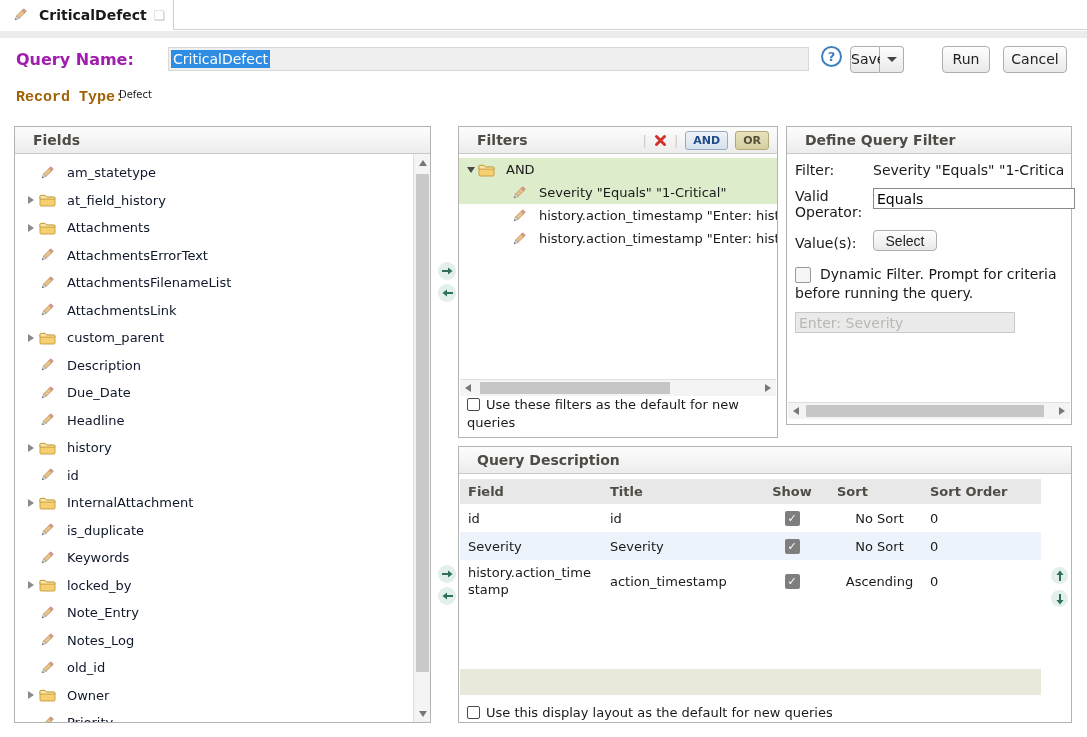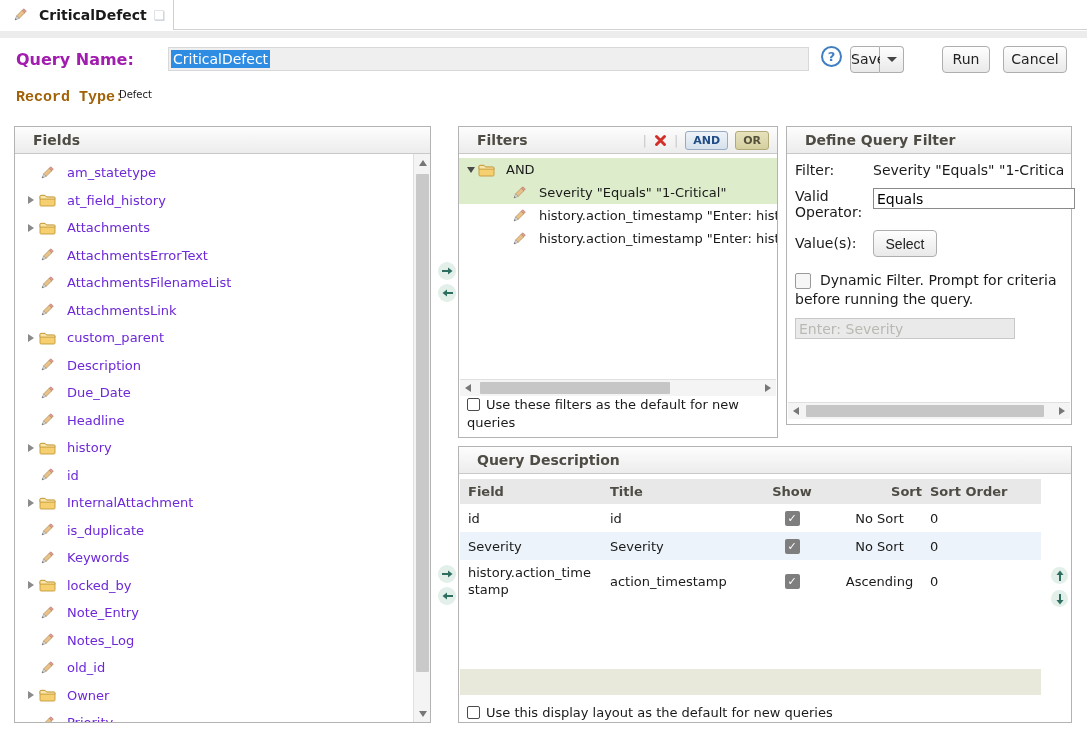--- a/index.html
+++ b/index.html
@@ -35,21 +35,21 @@
   .rt-value { position:absolute; left:119px; top:89px; font-size:10px; color:#1a1a1a; }
 
   
   .panel { position:absolute; background:#fff; border:1px solid #b3b3b3; }
   .panel-header { height:27px; background:linear-gradient(#fdfdfd,#ececec); border-bottom:1px solid #c9c9c9;
                   display:flex; align-items:center; padding:0 8px 0 18px; font-size:14px; font-weight:bold; color:#4e4c44; }
 
   
   #fields-panel { left:14px; top:126px; width:417px; height:597px; }
   .fields-body { position:absolute; left:0; top:27px; right:17px; bottom:0; overflow:hidden; padding-top:5px; }
-  .tree-row { display:flex; align-items:center; height:27.5px; padding-left:13px; font-size:13px; color:#6d28d9; white-space:nowrap; }
+  .tree-row { display:flex; align-items:center; height:27.5px; padding-left:13px; font-size:13px; color:#0f172a; white-space:nowrap; }
   .tw { width:11px; display:flex; align-items:center; flex:none; }
   .tri-right { width:0; height:0; border-top:4px solid transparent; border-bottom:4px solid transparent; border-left:6px solid #8a8a8a; }
   .tri-down { width:0; height:0; border-left:4px solid transparent; border-right:4px solid transparent; border-top:6px solid #4a4a4a; }
   .ticon { width:19px; flex:none; display:flex; align-items:center; }
   .tlabel { margin-left:9px; }
   .vscroll { position:absolute; right:0; top:27px; bottom:0; width:17px; background:#f4f4f4; border-left:1px solid #e0e0e0; }
   .vs-up,.vs-down { position:absolute; left:0; width:17px; height:17px; display:flex; align-items:center; justify-content:center; }
   .vs-up { top:0; } .vs-down { bottom:0; }
   .tri-up-s { width:0;height:0;border-left:4px solid transparent;border-right:4px solid transparent;border-bottom:6px solid #777; }
   .tri-dn-s { width:0;height:0;border-left:4px solid transparent;border-right:4px solid transparent;border-top:6px solid #777; }
@@ -78,21 +78,21 @@
   .chk-block { position:absolute; left:0; right:0; bottom:0; padding:5px 8px; font-size:13px; color:#1a1a1a; line-height:18px; }
   .chk { float:left; width:13px; height:13px; background:#fff; border:1px solid #4a4a4a; border-radius:2px; margin:2px 6px 0 0; }
 
   
   #define-panel { left:786px; top:126px; width:286px; height:299px; }
   .def-body { position:absolute; left:0; top:27px; right:0; bottom:0; padding:8px; font-size:14px; color:#1a1a1a; }
   .def-row { display:flex; margin-bottom:10px;gap:6px; }
   .def-lab { width:72px; flex:none; }
   .def-val { white-space:nowrap; overflow:hidden; }
   .op-input { width:202px; height:21px; border:1px solid #8a8a8a; font-size:14px; font-family:"DejaVu Sans",sans-serif; padding:0 3px; }
-  .select-btn { width:64px; height:27px; background:linear-gradient(#fefefe,#e9e9e9); border:1px solid #aeaeae; border-radius:4px; font-size:14px; color:#222; }
+  .select-btn { width:64px; height:21px; background:linear-gradient(#fefefe,#e9e9e9); border:1px solid #aeaeae; border-radius:4px; font-size:14px; color:#222; }
   .dyn-block { margin-top:14px; line-height:19px; }
   .chk16 { float:left; width:16px; height:16px; background:#f6f6f6; border:1px solid #9a9a9a; border-radius:2px; margin:2px 9px 0 0; }
   .prompt-input { margin-top:9px; width:220px; height:21px; background:#eaeaea; border:1px solid #c8c8c8; color:#b9b9b3; font-size:14px; font-family:"DejaVu Sans",sans-serif; padding:0 3px; }
 
   
   #present-panel { left:458px; top:446px; width:614px; height:277px; }
   .qp-table { position:absolute; left:1px; top:32px; width:581px; }
   .qp-hrow { display:grid; grid-template-columns:142px 145px 90px 85px 119px; background:#e8e8e8; height:25px;
              align-items:center; font-size:13px; font-weight:bold; color:#4e4c44; }
   .qp-row { display:grid; grid-template-columns:142px 145px 90px 85px 119px; align-items:center; font-size:13px; color:#1a1a1a; }
@@ -587,21 +587,21 @@
 
   <div class="panel" id="present-panel">
     <div class="panel-header">
       <span>Query Description</span>
     </div>
     <div class="qp-table" id="qp-table">
         <div class="qp-hrow">
           <div class="qp-cell">Field</div>
           <div class="qp-cell">Title</div>
           <div class="qp-cell qp-center" style="padding: 0px; width: 100%; text-align: center;">Show</div>
-          <div class="qp-cell qp-center" style="padding: 0px; width: 100%; text-align: right;">Sort</div>
+          <div class="qp-cell qp-center" style="padding: 0px; width: 100%; text-align: left;">Sort</div>
           <div class="qp-cell">Sort Order</div>
         </div>
         <div class="qp-row" style="height: 28px;">
           <div class="qp-cell" style="word-break: break-all; line-height: 17px;">id</div>
           <div class="qp-cell">id</div>
           <div class="chk-on">✓</div>
           <div class="qp-cell qp-center" style="padding: 0px; width: 100%; text-align: center;">No Sort</div>
           <div class="qp-cell">0</div>
         </div>
         <div class="qp-row alt" style="height: 28px;">

